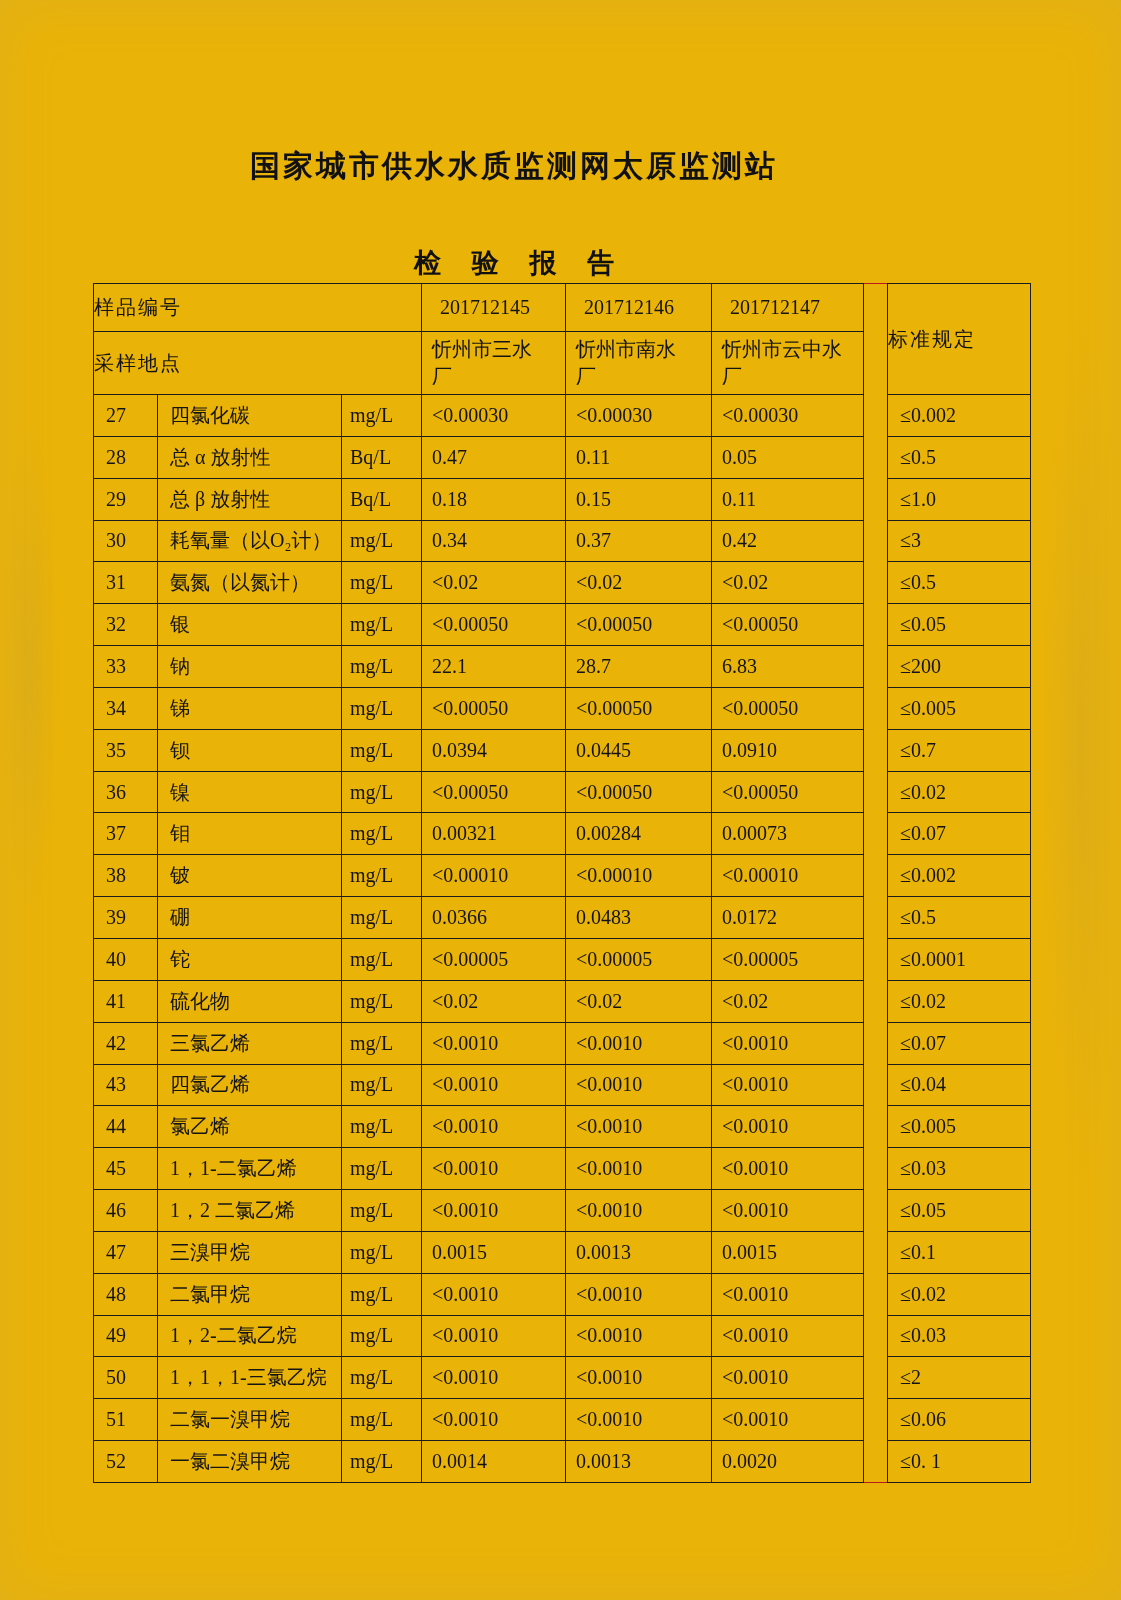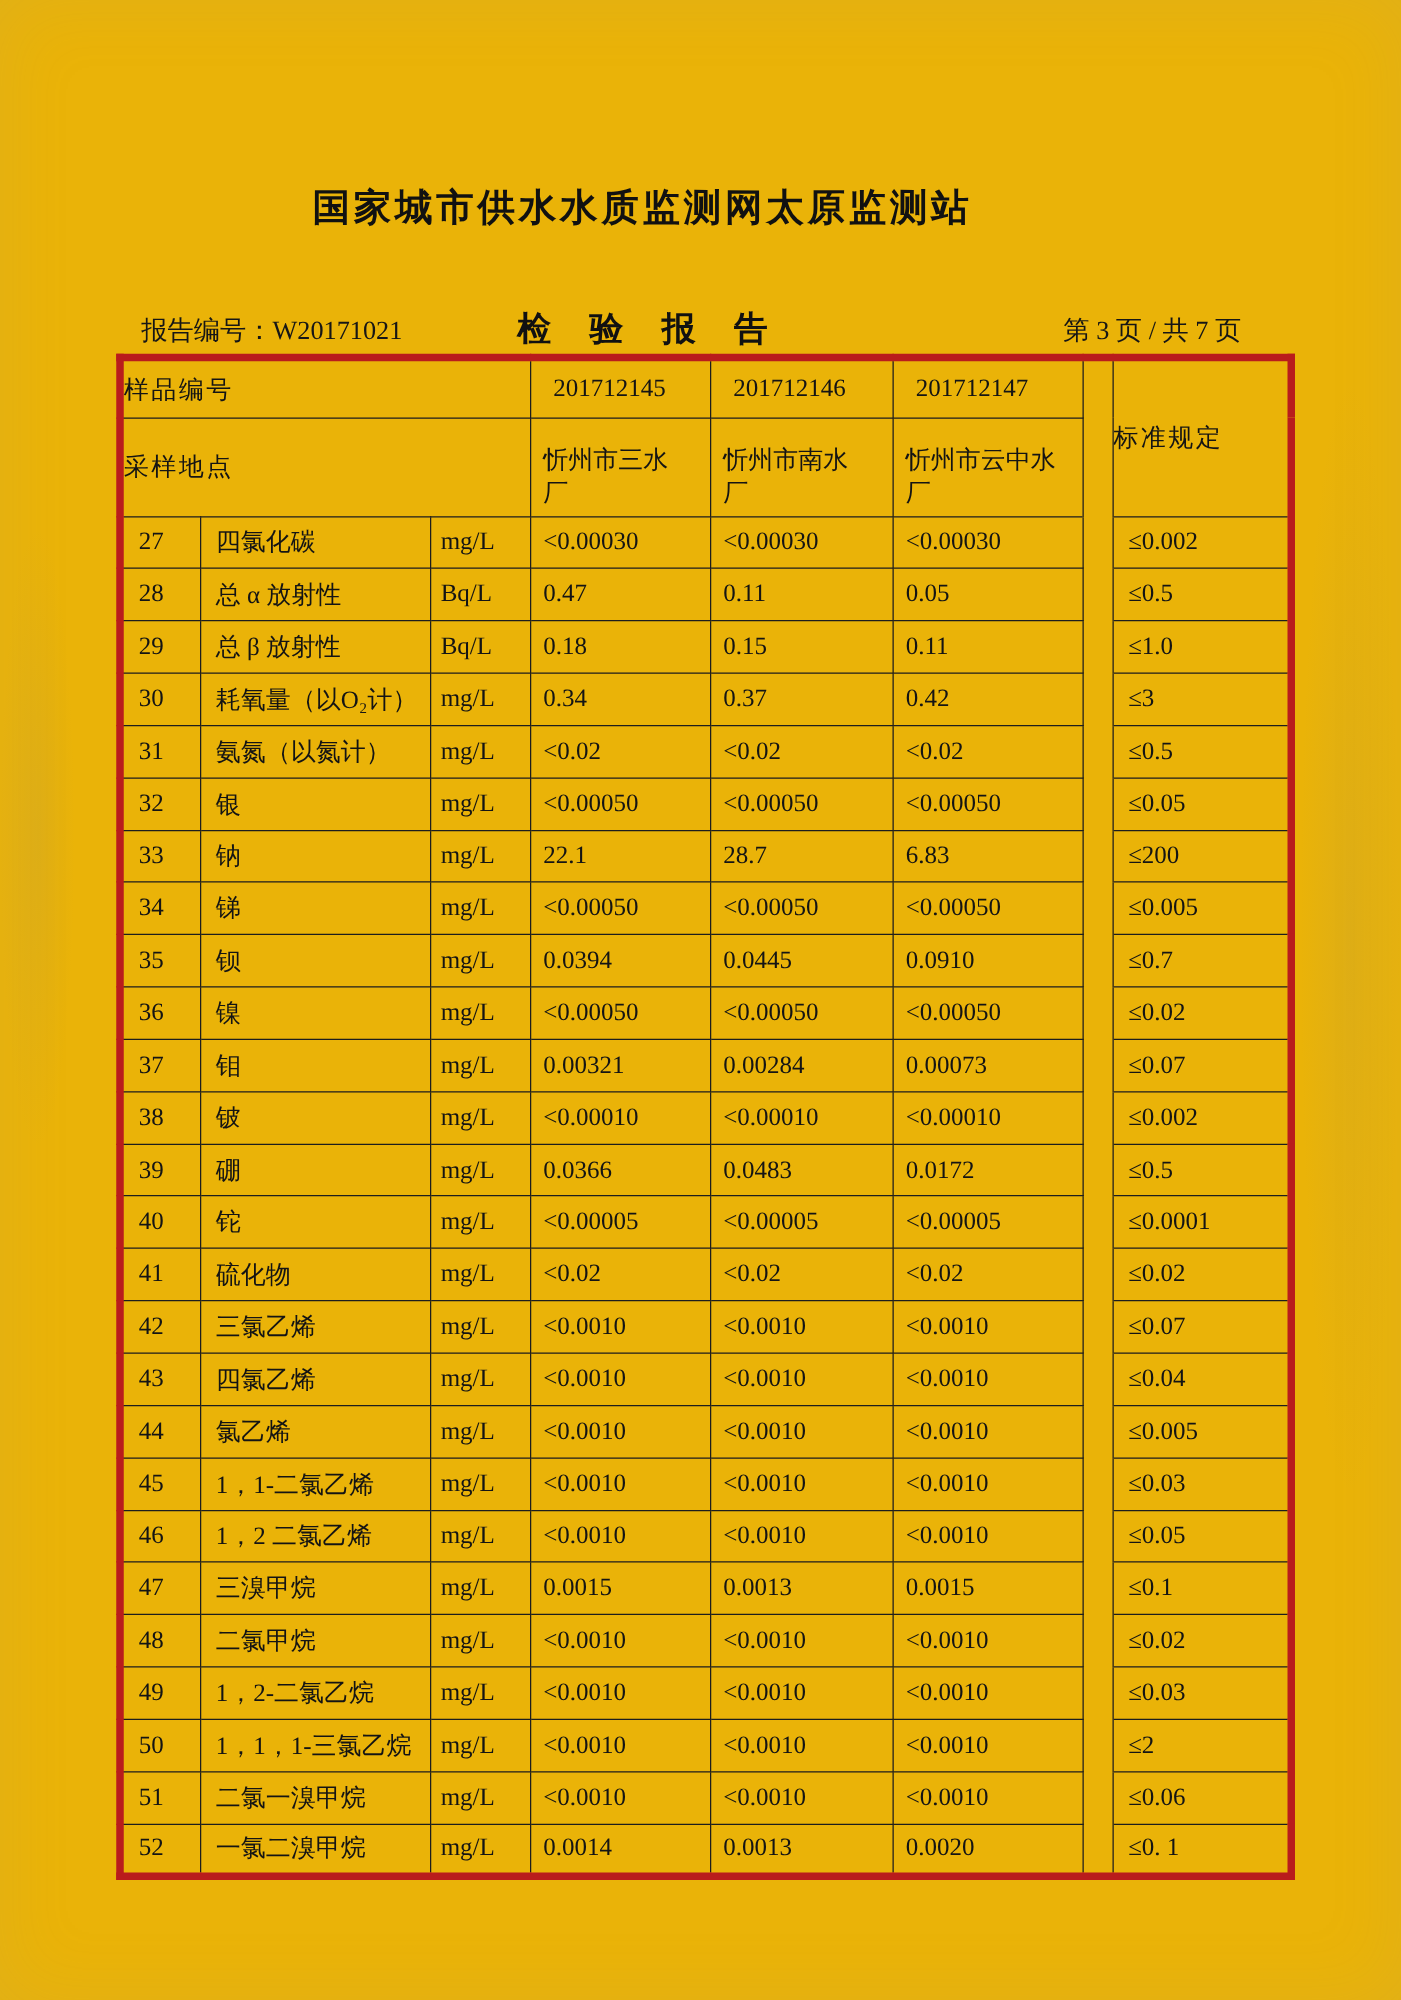--- a/index.html
+++ b/index.html
@@ -46,37 +46,37 @@
     font-size: 21px;
   }
   .meta-left span, .meta-right { white-space: nowrap; }
   
   table.results {
     position: absolute;
     top: 283px; left: 93px;
     width: 937px;
     border-collapse: collapse;
     table-layout: fixed;
-    border: 6px solid #b91c1c;
+    border: 1px solid #b91c1c;
   }
   table.results th, table.results td {
     border: 1.6px solid #1d1d1d;
     font-weight: normal;
     font-size: 20px;
     vertical-align: middle;
     text-align: left;
     overflow: hidden;
     color: #141414;
   }
   tr.hrow1 { height: 48px; }
   tr.hrow2 { height: 62px; }
   tbody tr { height: 41.85px; padding-left: 12px; }
   th.merged-label { text-align: center; font-size: 21px; letter-spacing: 2px; }
   th.sample-id { padding-left: 18px; font-size: 20px; }
-  th.location { padding: 20px 20px 4px 10px; line-height: 1.35; font-size: 20px; }
+  th.location { padding: 4px 20px 4px 10px; line-height: 1.35; font-size: 20px; }
   th.standard-head { text-align: center; font-size: 21px; letter-spacing: 2px; margin-left: 40px; }
   td.c-no   { padding-left: 12px; }
   td.c-name { padding-left: 12px; white-space: nowrap; }
   td.c-unit { padding-left: 8px; }
   td.c-v1, td.c-v2, td.c-v3 { padding-left: 10px; }
   td.c-std  { padding-left: 12px; }
   .spacer {
     border-top: none !important;
     border-bottom: none !important;
   }
@@ -89,26 +89,20 @@
 </style>
 </head>
 <body>
 
 <div id="page">
 
   <div class="doc-title">国家城市供水水质监测网太原监测站</div>
 
   <div class="doc-subtitle">检 验 报 告</div>
 
-  <div class="meta-row">
-    <div class="meta-left">
-      <span>报告编号：</span><span>W20171021</span>
-    </div>
-    <div class="meta-right">第 3 页 / 共 7 页</div>
-  </div>
 
   <table class="results">
     <colgroup>
       <col style="width:64px">
       <col style="width:184px">
       <col style="width:80px">
       <col style="width:144px">
       <col style="width:146px">
       <col style="width:152px">
       <col style="width:24px">

